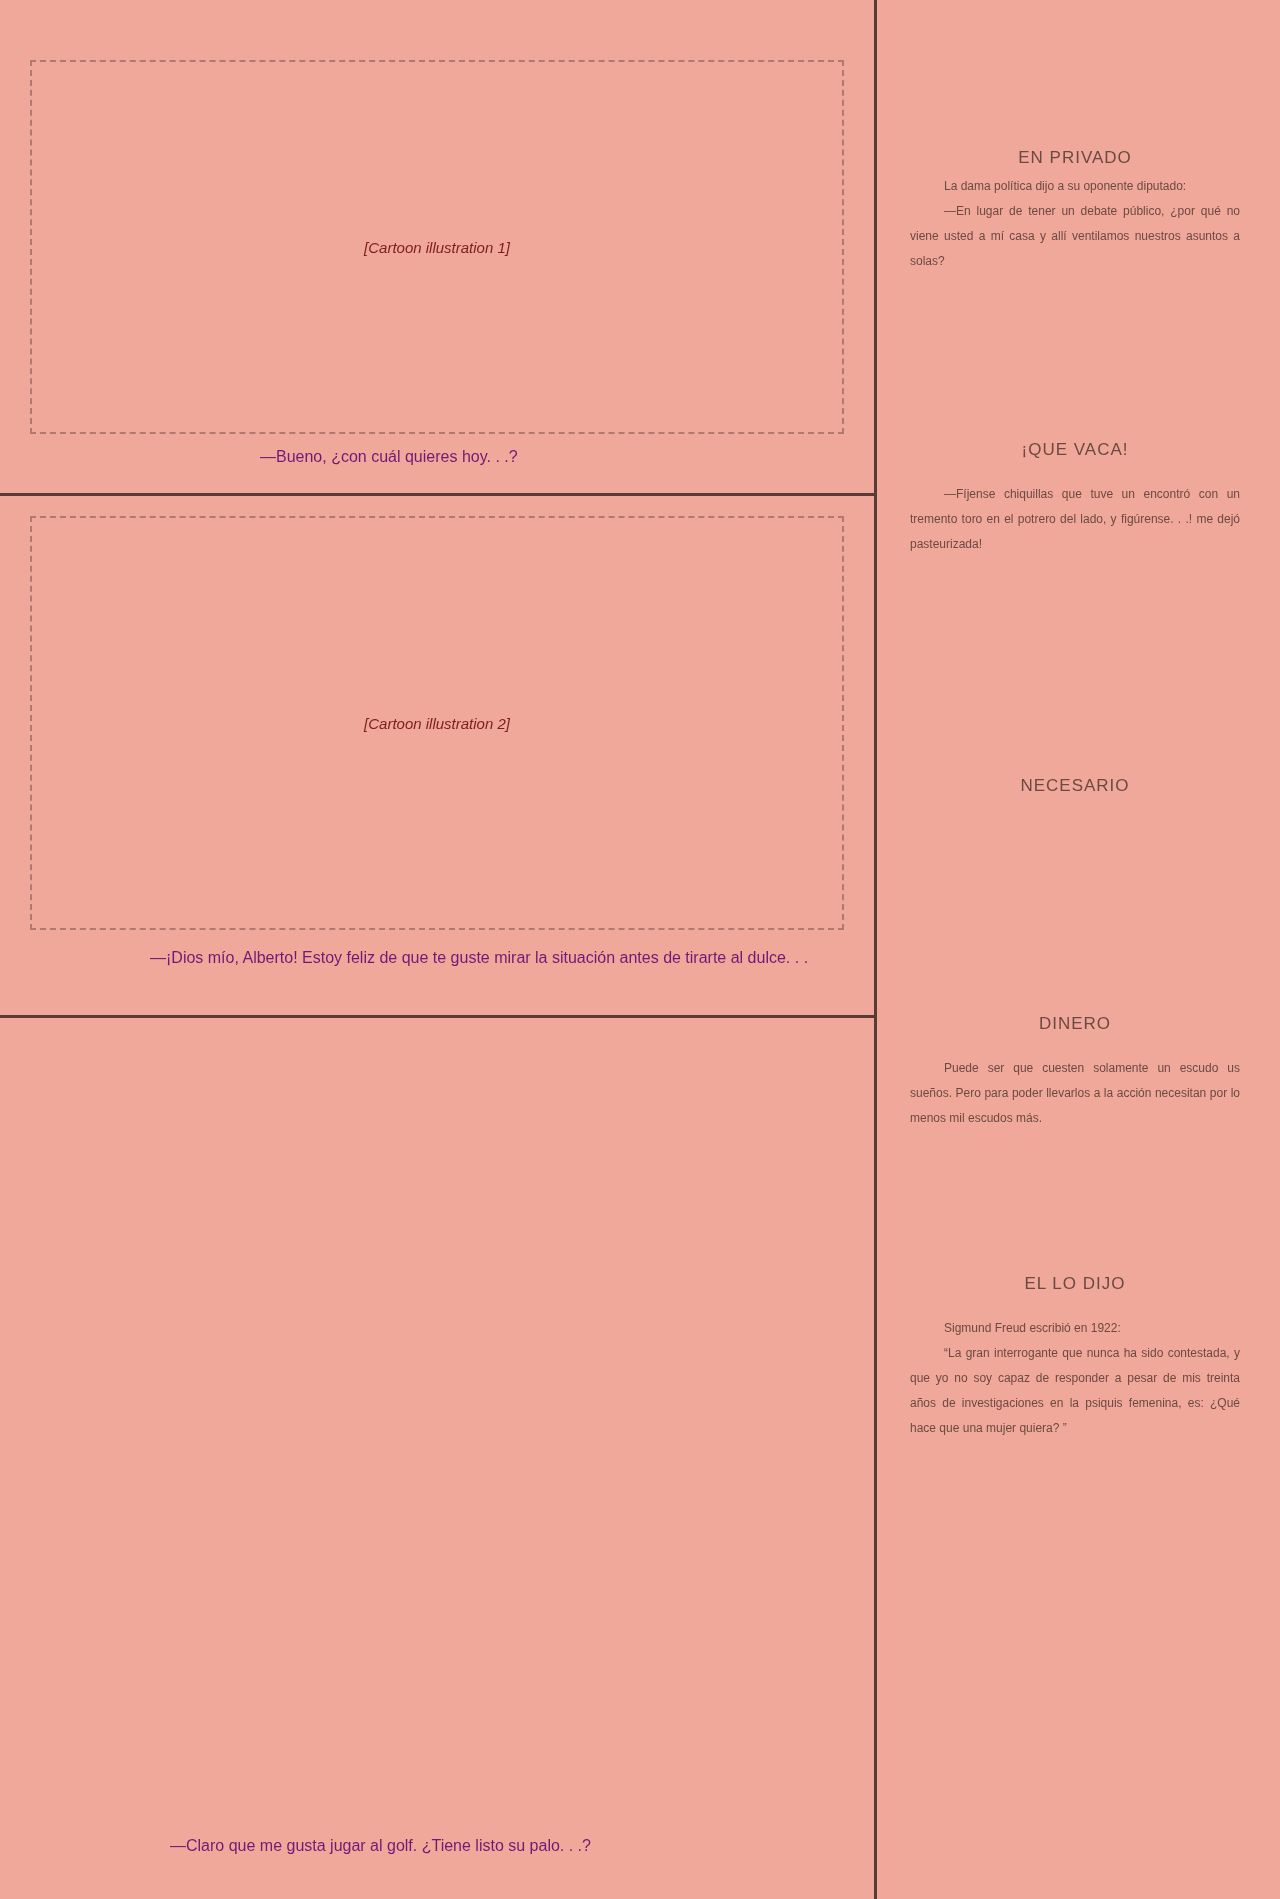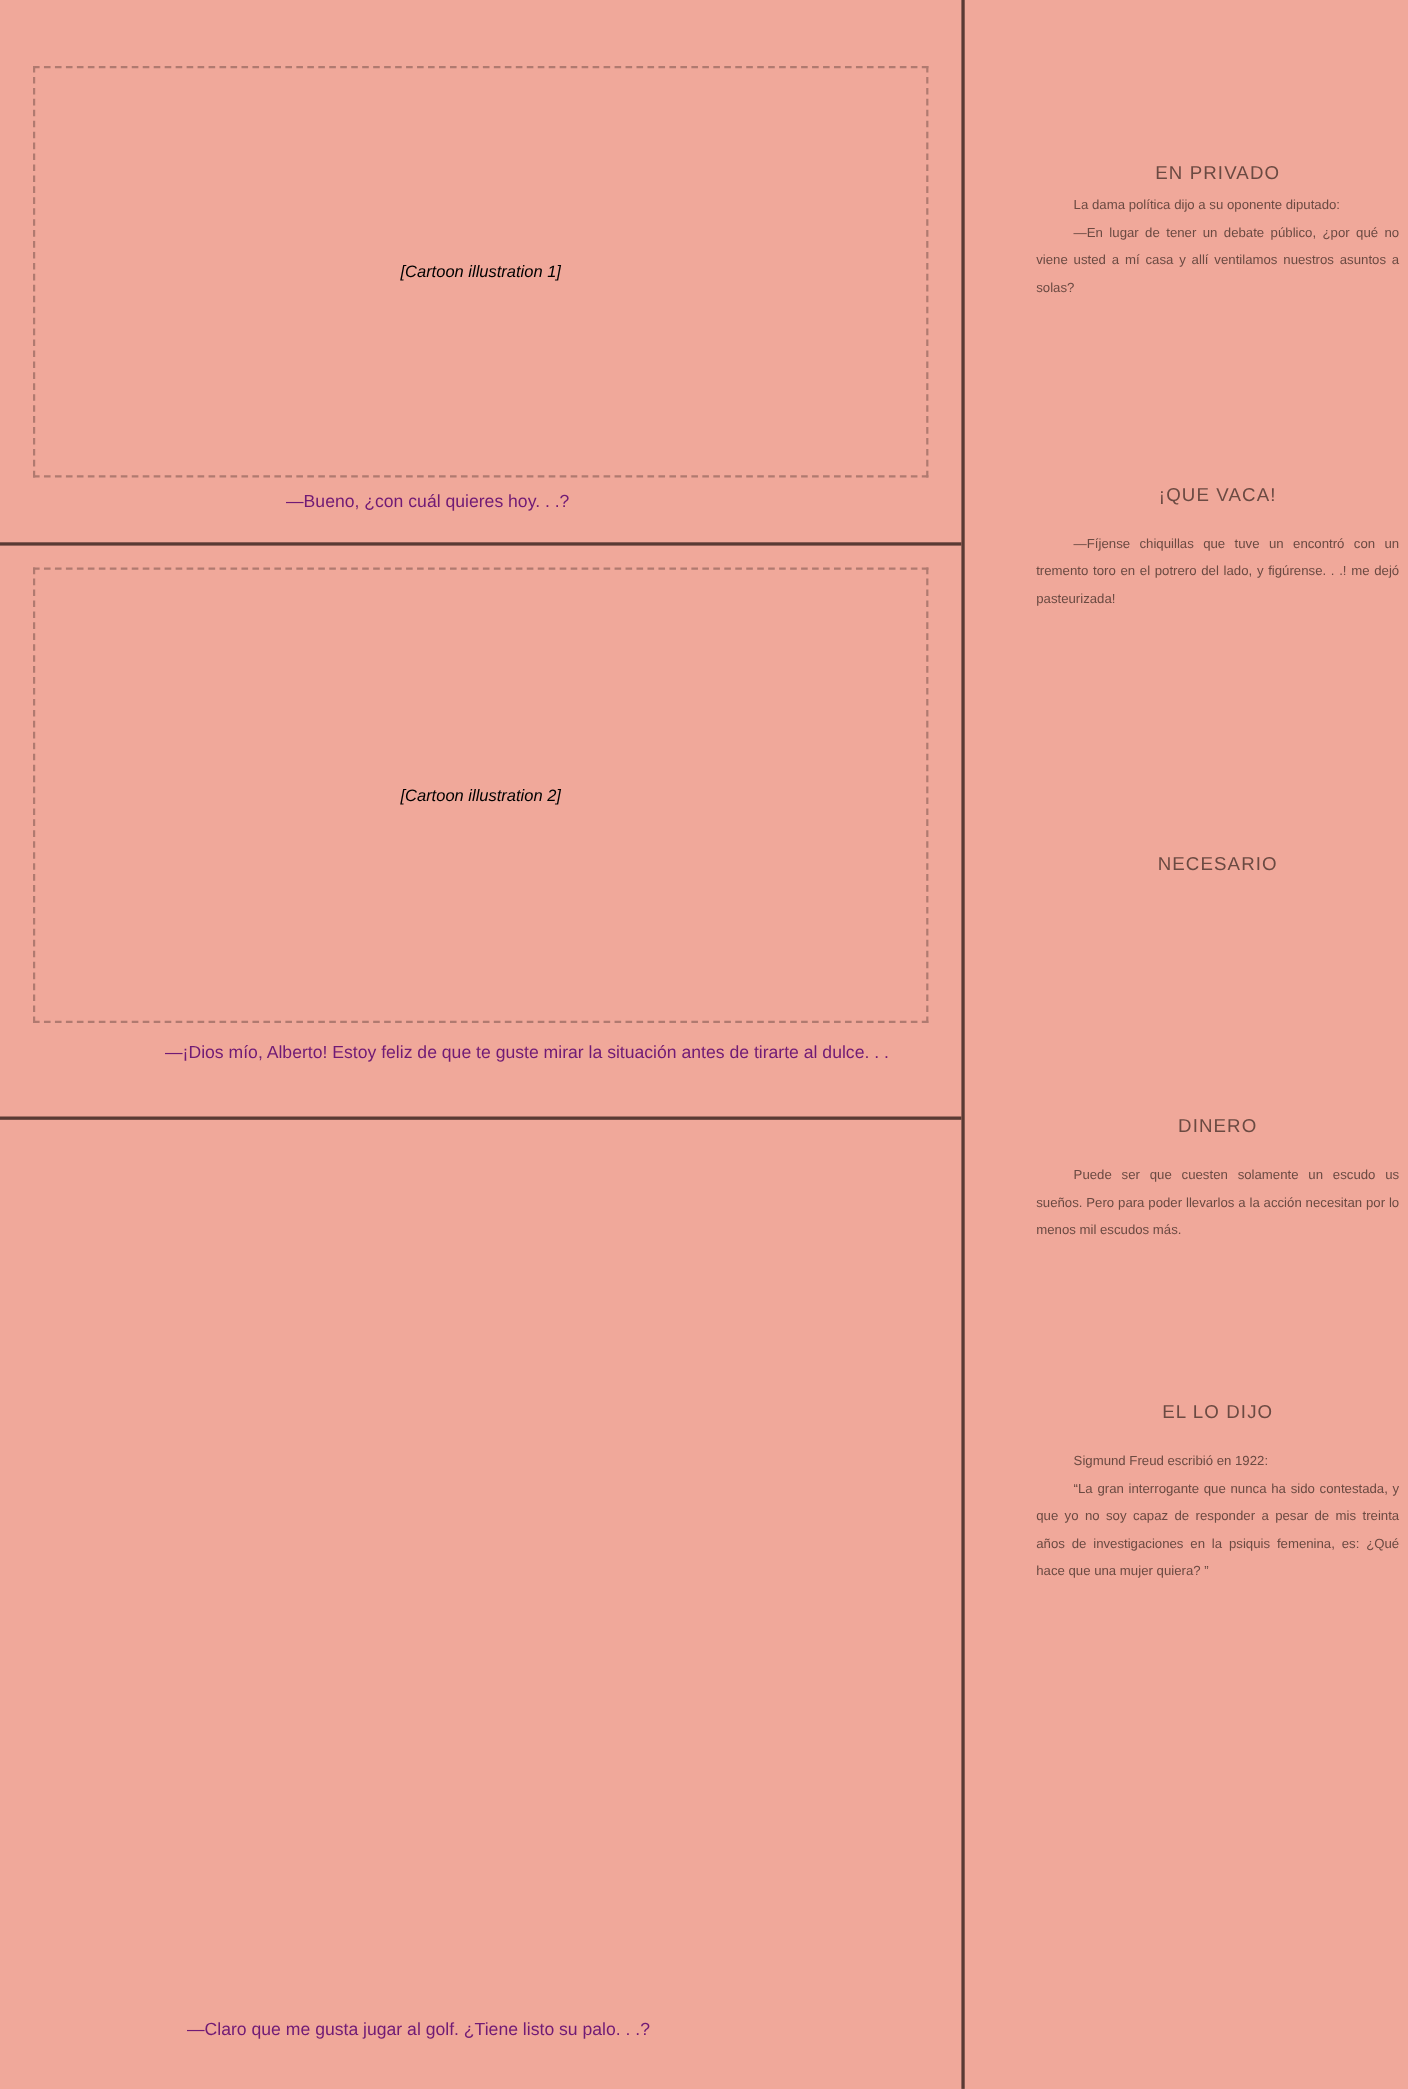--- a/index.html
+++ b/index.html
@@ -11,28 +11,28 @@
       position: relative;
       overflow: hidden;
     }
     .divider-v { position: absolute; left: 874px; top: 0; width: 3px; height: 1899px; background: #5a3a34; }
     .divider-h { position: absolute; left: 0; width: 874px; height: 3px; background: #5a3a34; }
     .panel { position: absolute; left: 0; width: 874px; }
     .illus {
       position: absolute; left: 30px; right: 30px;
       border: 2px dashed #b07a70;
       display: flex; align-items: center; justify-content: center;
-      color: #000000; font-size: 15px; font-style: italic;
+      color: #7f1d1d; font-size: 15px; font-style: italic;
     }
     .caption {
       position: absolute; left: 150px; right: 26px;
       font-size: 16px; line-height: 24px; color: #701a75;
     }
     .column { position: absolute; left: 910px; width: 330px; }
-    .joke { position: absolute; left: 0; width: 330px; margin-left: 32px; }
+    .joke { position: absolute; left: 0; width: 330px; }
     .joke h3 {
       margin: 0 0 6px 0; text-align: center; font-weight: normal;
       font-size: 17px; letter-spacing: 1px;
     }
     .joke p {
       margin: 0; font-size: 12px; line-height: 25px;
       text-align: justify; text-indent: 34px;
     }
   </style>
 </head>

